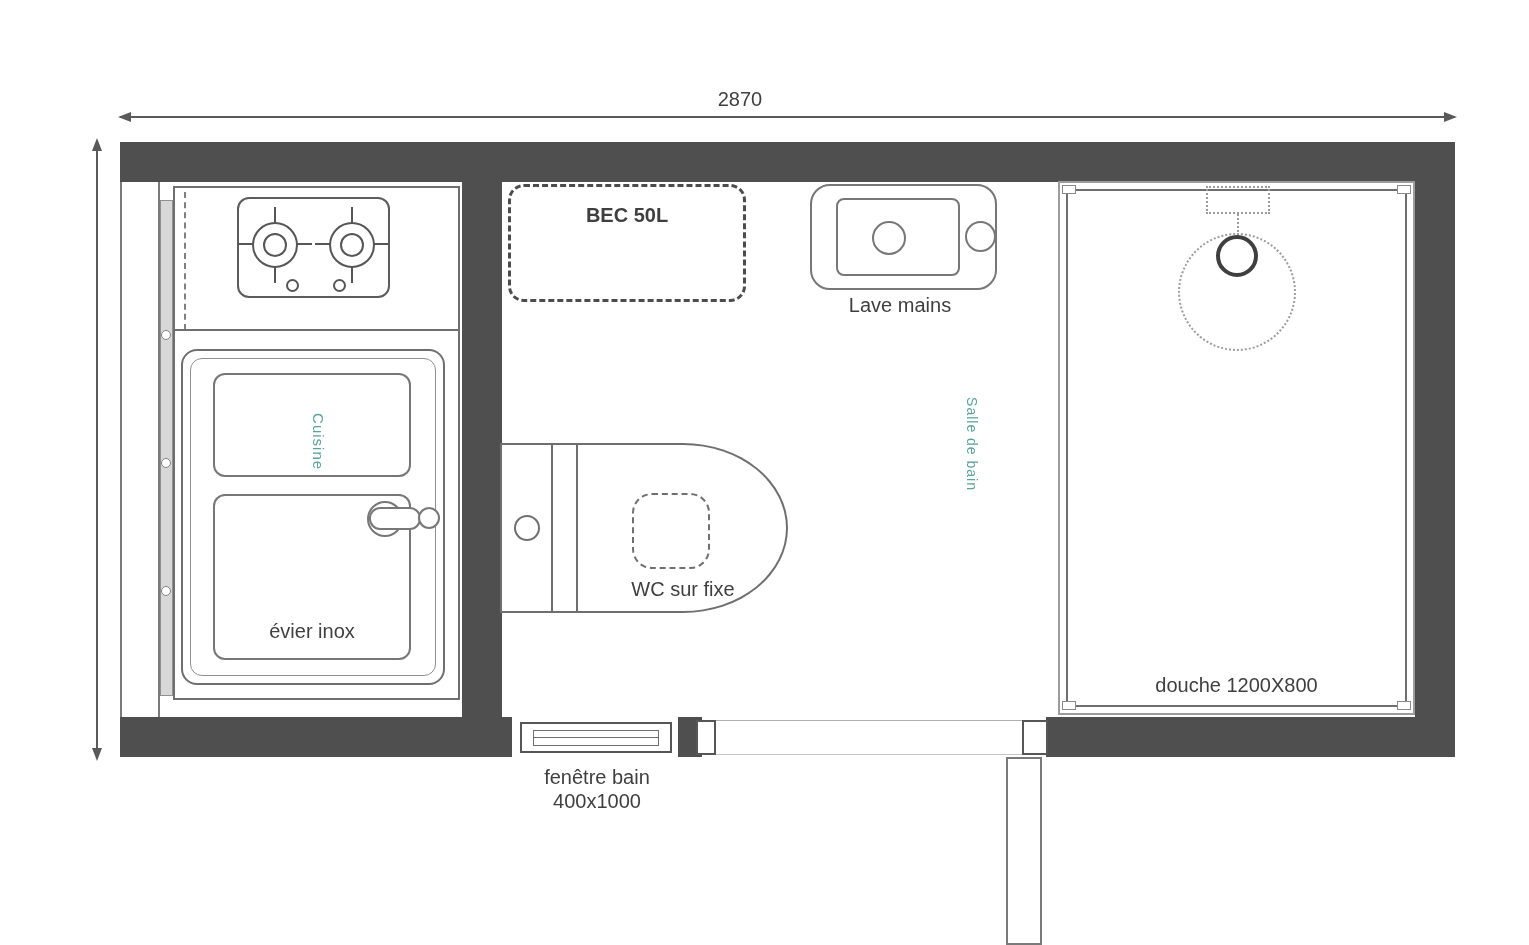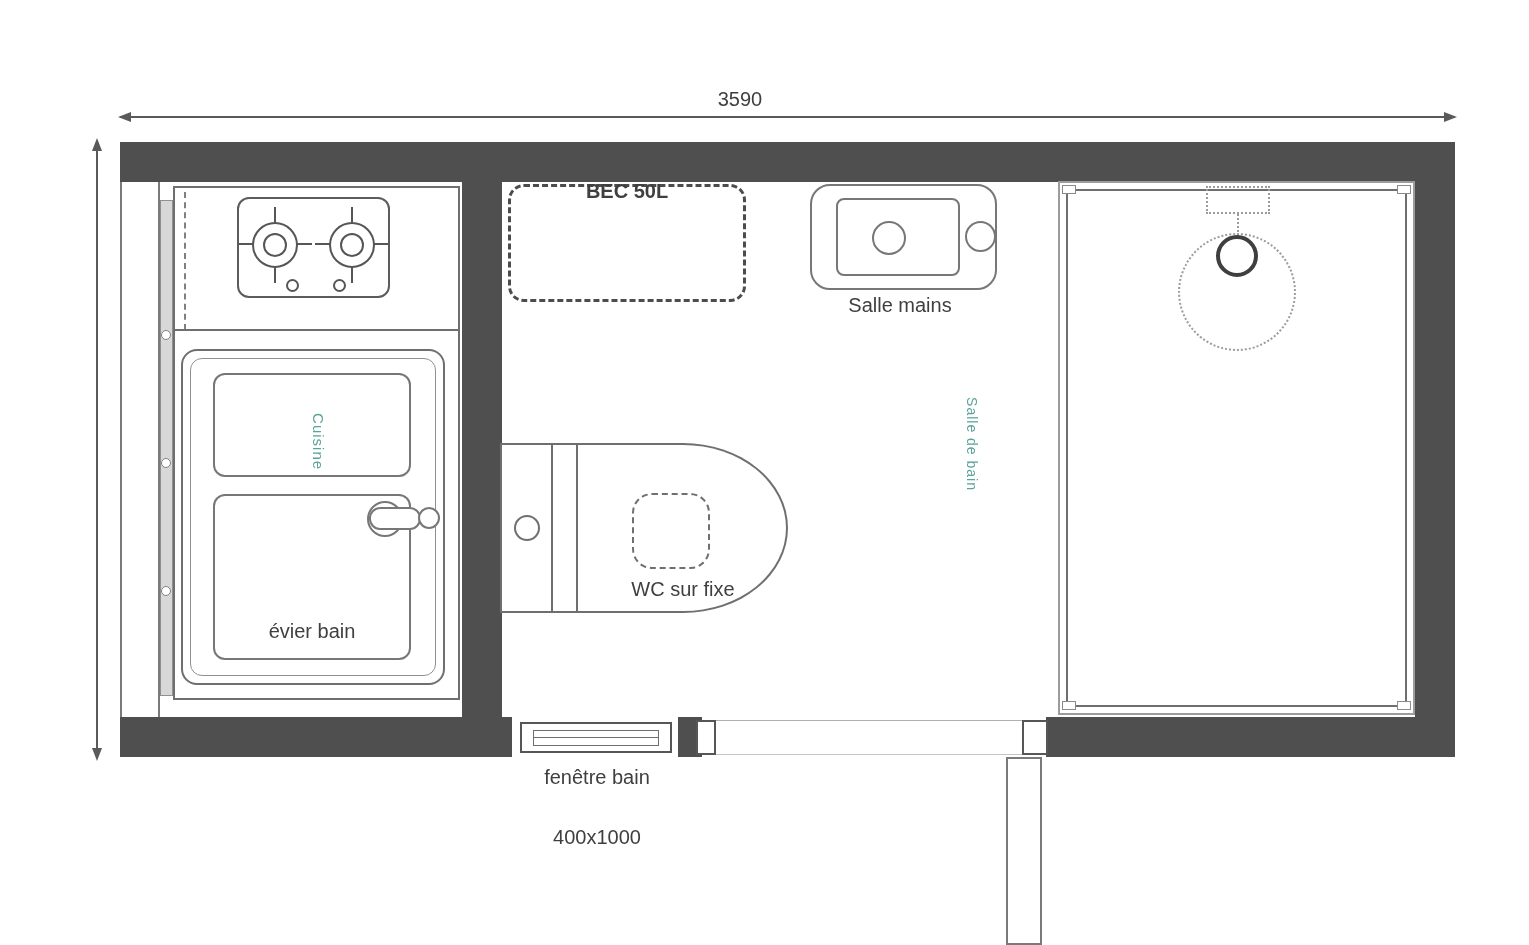--- a/index.html
+++ b/index.html
@@ -16,21 +16,21 @@
   .circ{border-radius:50%;}
   .dimline-h{border-top:2px solid #5a5a5a;}
   .dimline-v{border-left:2px solid #5a5a5a;}
   .tri{width:0;height:0;}
 </style>
 </head>
 <body>
 
 <div class="plan">
 
-  <div class="abs lbl" style="left:620px;top:88px;width:240px;">3590</div>
+  <div class="abs lbl" style="left:620px;top:88px;width:240px;">2870</div>
   <div class="abs dimline-h" style="left:120px;top:116px;width:1335px;"></div>
   <div class="abs tri" style="left:118px;top:112px;border-top:5px solid transparent;border-bottom:5px solid transparent;border-right:13px solid #5a5a5a;"></div>
   <div class="abs tri" style="left:1444px;top:112px;border-top:5px solid transparent;border-bottom:5px solid transparent;border-left:13px solid #5a5a5a;"></div>
 
   <div class="abs dimline-v" style="left:96px;top:142px;height:615px;"></div>
   <div class="abs tri" style="left:92px;top:138px;border-left:5px solid transparent;border-right:5px solid transparent;border-bottom:13px solid #5a5a5a;"></div>
   <div class="abs tri" style="left:92px;top:748px;border-left:5px solid transparent;border-right:5px solid transparent;border-top:13px solid #5a5a5a;"></div>
 
   <div class="abs wall" style="left:120px;top:142px;width:1335px;height:40px;"></div>
   <div class="abs wall" style="left:1415px;top:142px;width:40px;height:615px;"></div>
@@ -62,56 +62,57 @@
   <div class="abs" style="left:173px;top:329px;width:287px;border-top:2.5px solid var(--line);"></div>
 
   <div class="abs" style="left:181px;top:349px;width:264px;height:336px;border:2px solid var(--line);border-radius:16px;"></div>
   <div class="abs" style="left:190px;top:358px;width:246px;height:318px;border:1.5px solid #909090;border-radius:12px;"></div>
   <div class="abs" style="left:213px;top:373px;width:198px;height:104px;border:2px solid #777;border-radius:12px;"></div>
   <div class="abs" style="left:213px;top:494px;width:198px;height:166px;border:2px solid #777;border-radius:12px;"></div>
   <div class="abs circ" style="left:367px;top:501px;width:36px;height:36px;border:2px solid #777;background:#fff;"></div>
   <div class="abs" style="left:369px;top:507px;width:52px;height:23px;border:2px solid #777;border-radius:11px;background:#fff;"></div>
   <div class="abs circ" style="left:418px;top:507px;width:22px;height:22px;border:2px solid #777;background:#fff;"></div>
   <div class="abs lbl teal rot" style="left:272px;top:433px;width:92px;font-size:15px;">Cuisine</div>
-  <div class="abs lbl" style="left:213px;top:620px;width:198px;">évier bain</div>
+  <div class="abs lbl" style="left:213px;top:620px;width:198px;">évier inox</div>
 
   <div class="abs" style="left:508px;top:184px;width:238px;height:118px;border:3px dashed #4c4c4c;border-radius:16px;"></div>
-  <div class="abs lbl" style="left:508px;top:180px;width:238px;font-weight:600;">BEC 50L</div>
+  <div class="abs lbl" style="left:508px;top:204px;width:238px;font-weight:600;">BEC 50L</div>
 
   <div class="abs" style="left:810px;top:184px;width:187px;height:106px;border:2px solid #777;border-radius:20px;"></div>
   <div class="abs" style="left:836px;top:198px;width:124px;height:78px;border:2px solid #777;border-radius:8px;"></div>
   <div class="abs circ" style="left:872px;top:221px;width:34px;height:34px;border:2px solid #777;"></div>
   <div class="abs circ" style="left:965px;top:221px;width:31px;height:31px;border:2px solid #777;background:#fff;"></div>
-  <div class="abs lbl" style="left:800px;top:294px;width:200px;">Salle mains</div>
+  <div class="abs lbl" style="left:800px;top:294px;width:200px;">Lave mains</div>
 
   <div class="abs lbl teal rot" style="left:926px;top:435px;width:92px;font-size:14px;">Salle de bain</div>
 
   <div class="abs" style="left:500px;top:443px;width:78px;height:170px;border:2px solid var(--line);background:#fff;"></div>
   <div class="abs" style="left:551px;top:443px;height:170px;border-left:2px solid var(--line);"></div>
   <div class="abs circ" style="left:514px;top:515px;width:26px;height:26px;border:2.5px solid var(--line);background:#fff;"></div>
   <div class="abs" style="left:578px;top:443px;width:210px;height:170px;border:2px solid var(--line);border-left:none;border-radius:0 105px 105px 0 / 0 85px 85px 0;"></div>
   <div class="abs" style="left:632px;top:493px;width:78px;height:76px;border:2.5px dashed var(--line);border-radius:20px;"></div>
   <div class="abs lbl" style="left:578px;top:578px;width:210px;">WC sur fixe</div>
 
   <div class="abs" style="left:1058px;top:181px;width:357px;height:534px;border:2px solid #9c9c9c;"></div>
   <div class="abs" style="left:1066px;top:189px;width:341px;height:518px;border:2px solid var(--line);"></div>
   <div class="abs" style="left:1062px;top:185px;width:14px;height:9px;background:#fff;border:1px solid #8a8a8a;"></div>
   <div class="abs" style="left:1397px;top:185px;width:14px;height:9px;background:#fff;border:1px solid #8a8a8a;"></div>
   <div class="abs" style="left:1062px;top:701px;width:14px;height:9px;background:#fff;border:1px solid #8a8a8a;"></div>
   <div class="abs" style="left:1397px;top:701px;width:14px;height:9px;background:#fff;border:1px solid #8a8a8a;"></div>
   <div class="abs" style="left:1206px;top:186px;width:64px;height:28px;border:2px dotted #9c9c9c;"></div>
   <div class="abs" style="left:1237px;top:214px;height:22px;border-left:2px dotted #9c9c9c;"></div>
   <div class="abs circ" style="left:1178px;top:233px;width:118px;height:118px;border:2.5px dotted #9c9c9c;"></div>
   <div class="abs circ" style="left:1216px;top:235px;width:42px;height:42px;border:4px solid #3f3f3f;background:#fff;"></div>
+  <div class="abs lbl" style="left:1058px;top:674px;width:357px;">douche 1200X800</div>
 
   <div class="abs" style="left:520px;top:722px;width:152px;height:31px;border:2px solid #565656;background:#fff;"></div>
   <div class="abs" style="left:533px;top:730px;width:126px;height:16px;border:1.5px solid var(--line);"></div>
   <div class="abs" style="left:534px;top:737px;width:124px;border-top:1.5px solid var(--line);"></div>
   <div class="abs lbl" style="left:502px;top:766px;width:190px;">fenêtre bain</div>
-  <div class="abs lbl" style="left:502px;top:790px;width:190px;margin-top:36px;">400x1000</div>
+  <div class="abs lbl" style="left:502px;top:790px;width:190px;">400x1000</div>
 
   <div class="abs" style="left:702px;top:720px;width:344px;border-top:1.5px solid #b0b0b0;"></div>
   <div class="abs" style="left:702px;top:754px;width:344px;border-top:1.5px solid #c4c4c4;"></div>
   <div class="abs" style="left:696px;top:720px;width:20px;height:35px;background:#fff;border:2px solid #565656;"></div>
   <div class="abs" style="left:1022px;top:720px;width:26px;height:35px;background:#fff;border:2px solid #565656;"></div>
   <div class="abs" style="left:1006px;top:757px;width:36px;height:188px;border:2px solid #7a7a7a;background:#fff;"></div>
 
 </div>
 
 </body></html>

